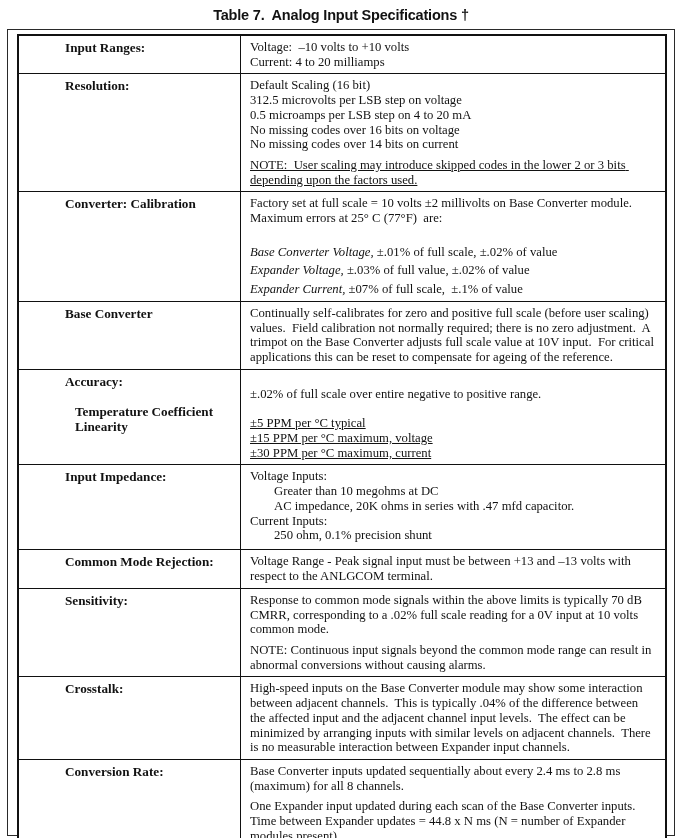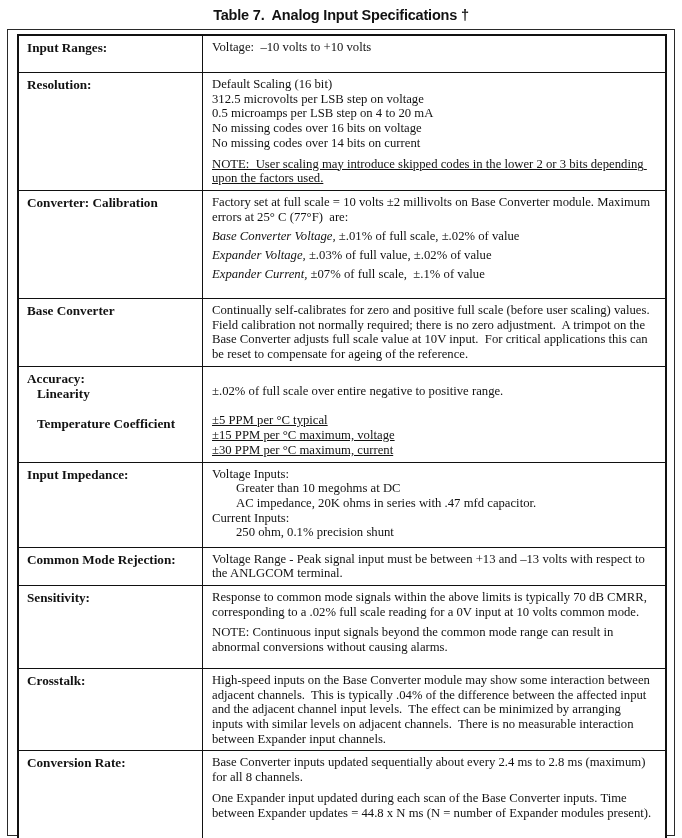--- a/index.html
+++ b/index.html
@@ -34,20 +34,21 @@
     left: 17px; top: 34px;
     width: 650px;
     border: 2.5px solid #111;
     box-sizing: border-box;
     background: #fff;
   }
   .spec-row {
     display: flex;
     border-bottom: 1.5px solid #111;
     box-sizing: border-box;
+    padding-left: 38px;
   }
   .spec-row:last-child { border-bottom: none; }
   .label-cell {
     width: 184px; min-width: 184px;
     border-right: 1.5px solid #111;
     box-sizing: border-box;
     padding: 4px 6px 4px 8px;
     font-weight: bold;
     font-size: 13.2px;
     line-height: 15px;
@@ -71,56 +72,56 @@
 <body>
 
 <div class="title">Table 7.  Analog Input Specifications †</div>
 <div class="thin-box"></div>
 <div class="table-box">
     <div class="spec-row" style="min-height: 37px;">
       <div class="label-cell">
         <div class="label-line">Input Ranges:</div>
       </div>
       <div class="value-cell">
-        <div class="para"><div class="line"><span class="">Voltage:  –10 volts to +10 volts</span></div></div>
+        <div class="para"><div class="line"><span class="">Voltage:  –10 volts to +10 volts</span></div><div class="line"><span class="">Current: 4 to 20 milliamps</span></div></div>
       </div>
     </div>
     <div class="spec-row" style="min-height: 117px;">
       <div class="label-cell">
         <div class="label-line">Resolution:</div>
       </div>
       <div class="value-cell">
         <div class="para"><div class="line"><span class="">Default Scaling (16 bit)</span></div><div class="line"><span class="">312.5 microvolts per LSB step on voltage</span></div><div class="line"><span class="">0.5 microamps per LSB step on 4 to 20 mA</span></div><div class="line"><span class="">No missing codes over 16 bits on voltage</span></div><div class="line"><span class="">No missing codes over 14 bits on current</span></div></div>
         <div class="para" style="margin-top: 6px; text-decoration: underline;"><span class="">NOTE:  User scaling may introduce skipped codes in the lower 2 or 3 bits depending upon the factors used.</span></div>
       </div>
     </div>
     <div class="spec-row" style="min-height: 108px;">
       <div class="label-cell">
         <div class="label-line">Converter: Calibration</div>
       </div>
       <div class="value-cell">
         <div class="para"><span class="">Factory set at full scale = 10 volts ±2 millivolts on Base Converter module. Maximum errors at 25° C (77°F)  are:</span></div>
-        <div class="para" style="margin-top: 5px;"><span class="it">Base Converter Voltage,</span><span class=""> ±.01% of full scale, ±.02% of value</span></div>
+        <div class="para" style="margin-top: 19px;"><span class="it">Base Converter Voltage,</span><span class=""> ±.01% of full scale, ±.02% of value</span></div>
         <div class="para" style="margin-top: 4px;"><span class="it">Expander Voltage,</span><span class=""> ±.03% of full value, ±.02% of value</span></div>
         <div class="para" style="margin-top: 4px;"><span class="it">Expander Current,</span><span class=""> ±07% of full scale,  ±.1% of value</span></div>
       </div>
     </div>
     <div class="spec-row" style="min-height: 66px;">
       <div class="label-cell">
         <div class="label-line">Base Converter</div>
       </div>
       <div class="value-cell">
         <div class="para"><span class="">Continually self-calibrates for zero and positive full scale (before user scaling) values.  Field calibration not normally required; there is no zero adjustment.  A trimpot on the Base Converter adjusts full scale value at 10V input.  For critical applications this can be reset to compensate for ageing of the reference.</span></div>
       </div>
     </div>
     <div class="spec-row" style="min-height: 91px;">
       <div class="label-cell">
         <div class="label-line">Accuracy:</div>
+        <div class="label-line ind" style="margin-top: 15px;">Temperature Coefficient</div>
         <div class="label-line ind">Linearity</div>
-        <div class="label-line ind" style="margin-top: 15px;">Temperature Coefficient</div>
       </div>
       <div class="value-cell">
         <div class="para" style="margin-top: 13px;"><span class="">±.02% of full scale over entire negative to positive range.</span></div>
         <div class="para" style="margin-top: 15px; text-decoration: underline;"><div class="line"><span class="">±5 PPM per °C typical</span></div><div class="line"><span class="">±15 PPM per °C maximum, voltage</span></div><div class="line"><span class="">±30 PPM per °C maximum, current</span></div></div>
       </div>
     </div>
     <div class="spec-row" style="min-height: 85px;">
       <div class="label-cell">
         <div class="label-line">Input Impedance:</div>
       </div>

